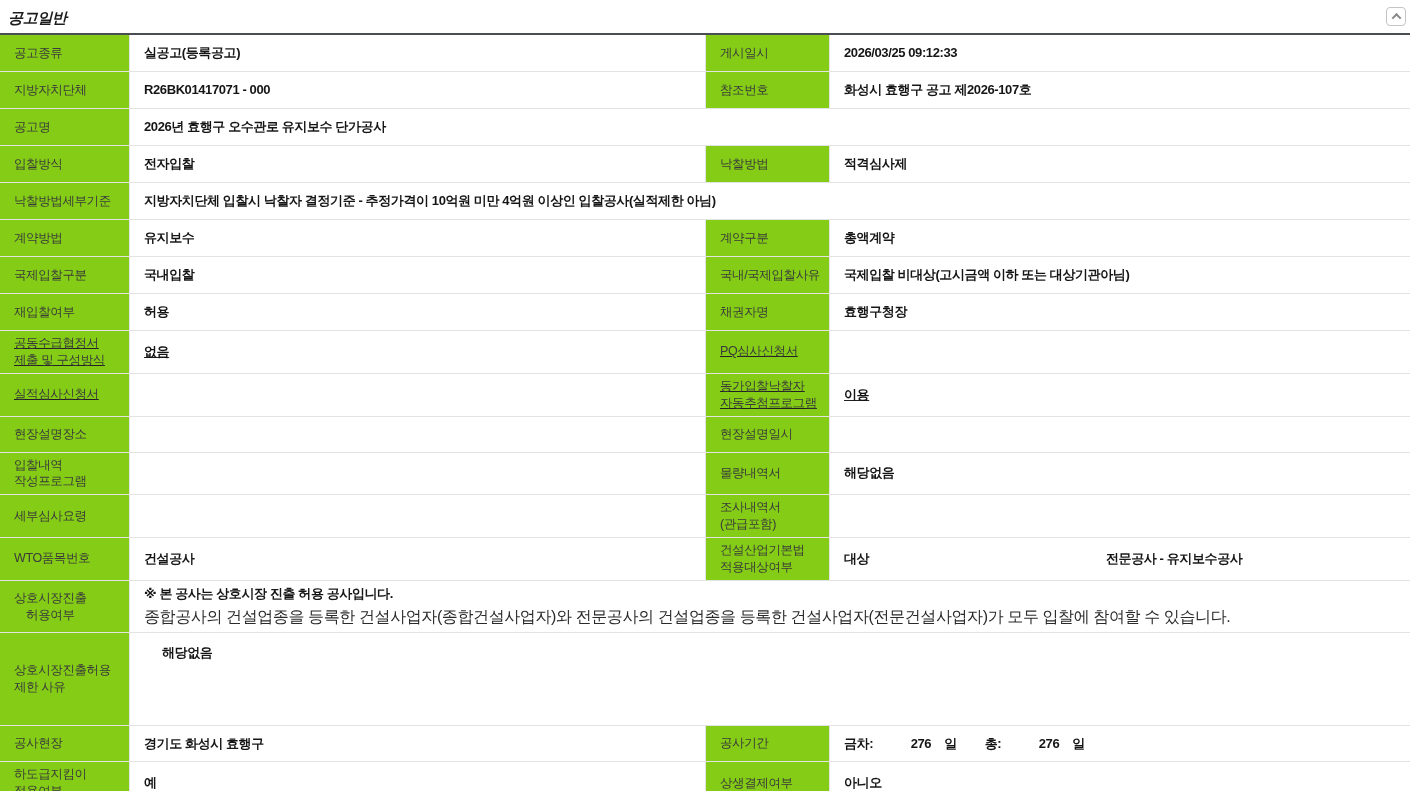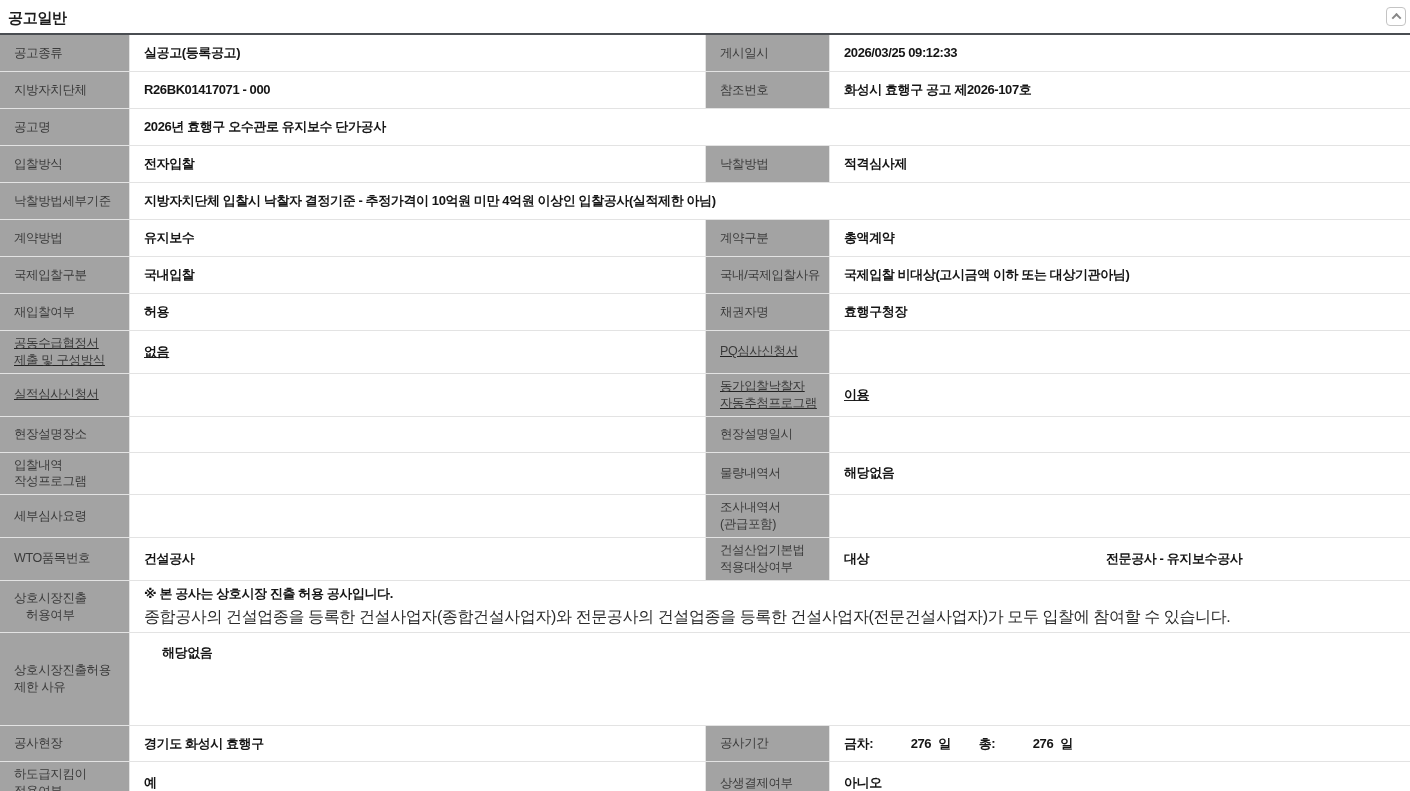--- a/index.html
+++ b/index.html
@@ -5,21 +5,21 @@
   * { box-sizing: border-box; margin: 0; padding: 0; }
   html, body { background: #ffffff; }
   body {
     font-family: "Liberation Sans", "DejaVu Sans", sans-serif;
     color: #222;
     width: 1410px;
   }
   .page { position: relative; width: 1410px; min-height: 791px; background: #fff; }
 
   
-  .section-header { position: relative; height: 33px; }
+  .section-header { position: relative; height: 33px; font-style: italic; }
   .section-title {
     font-size: 15px; font-weight: 700; color: #1c1c1c;
     padding: 9px 0 0 8px; letter-spacing: -0.3px;
   }
   .collapse-btn {
     position: absolute; right: 4px; top: 7px;
     width: 20px; height: 19px;
     background: #fff; border: 1px solid #c4c4c4; border-radius: 4px;
     cursor: pointer; display: flex; align-items: center; justify-content: center;
   }
@@ -38,21 +38,21 @@
   .row {
     display: grid;
     grid-template-columns: 130px 575px 125px 1fr;
     border-bottom: 1px solid #e3e3e3;
     min-height: 37px;
   }
   .row:last-child { border-bottom: none; }
   .row.full { grid-template-columns: 130px 1fr; }
 
   .lbl {
-    background: #a3a3a3;
+    background: #84cc16;
     display: flex; align-items: center;
     padding: 4px 8px 4px 14px;
     font-size: 12.5px; font-weight: 500; color: #3a3a3a;
     white-space: pre-line; line-height: 1.35;
     letter-spacing: -0.4px;
     border-right: 1px solid #e3e3e3;
   }
   .lbl.c2 { border-left: 1px solid #e3e3e3; }
   .val {
     display: flex; align-items: center;
@@ -71,21 +71,21 @@
 
   
   .val.two-line { flex-direction: column; align-items: flex-start; justify-content: center; gap: 3px; }
   .val.two-line .line-bold { font-weight: 700; font-size: 13px; }
   .val.two-line .line-normal { font-weight: 400; font-size: 16px; color: #2a2a2a; }
 
   .val.top-left { align-items: flex-start; padding-top: 11px; padding-left: 32px; }
 
   .split-a { display: inline-block; width: 262px; }
 
-  .num { display: inline-block; width: 58px; text-align: right; margin-right: 7px; }
+  .num { display: inline-block; width: 58px; text-align: right; margin-right: 13px; }
   .unit { margin-right: 4px; }
   .plbl { margin-left: 24px; }
 </style>
 </head>
 <body>
 
 <div class="page">
 
   <div class="section-header">
     <div class="section-title">공고일반</div>

